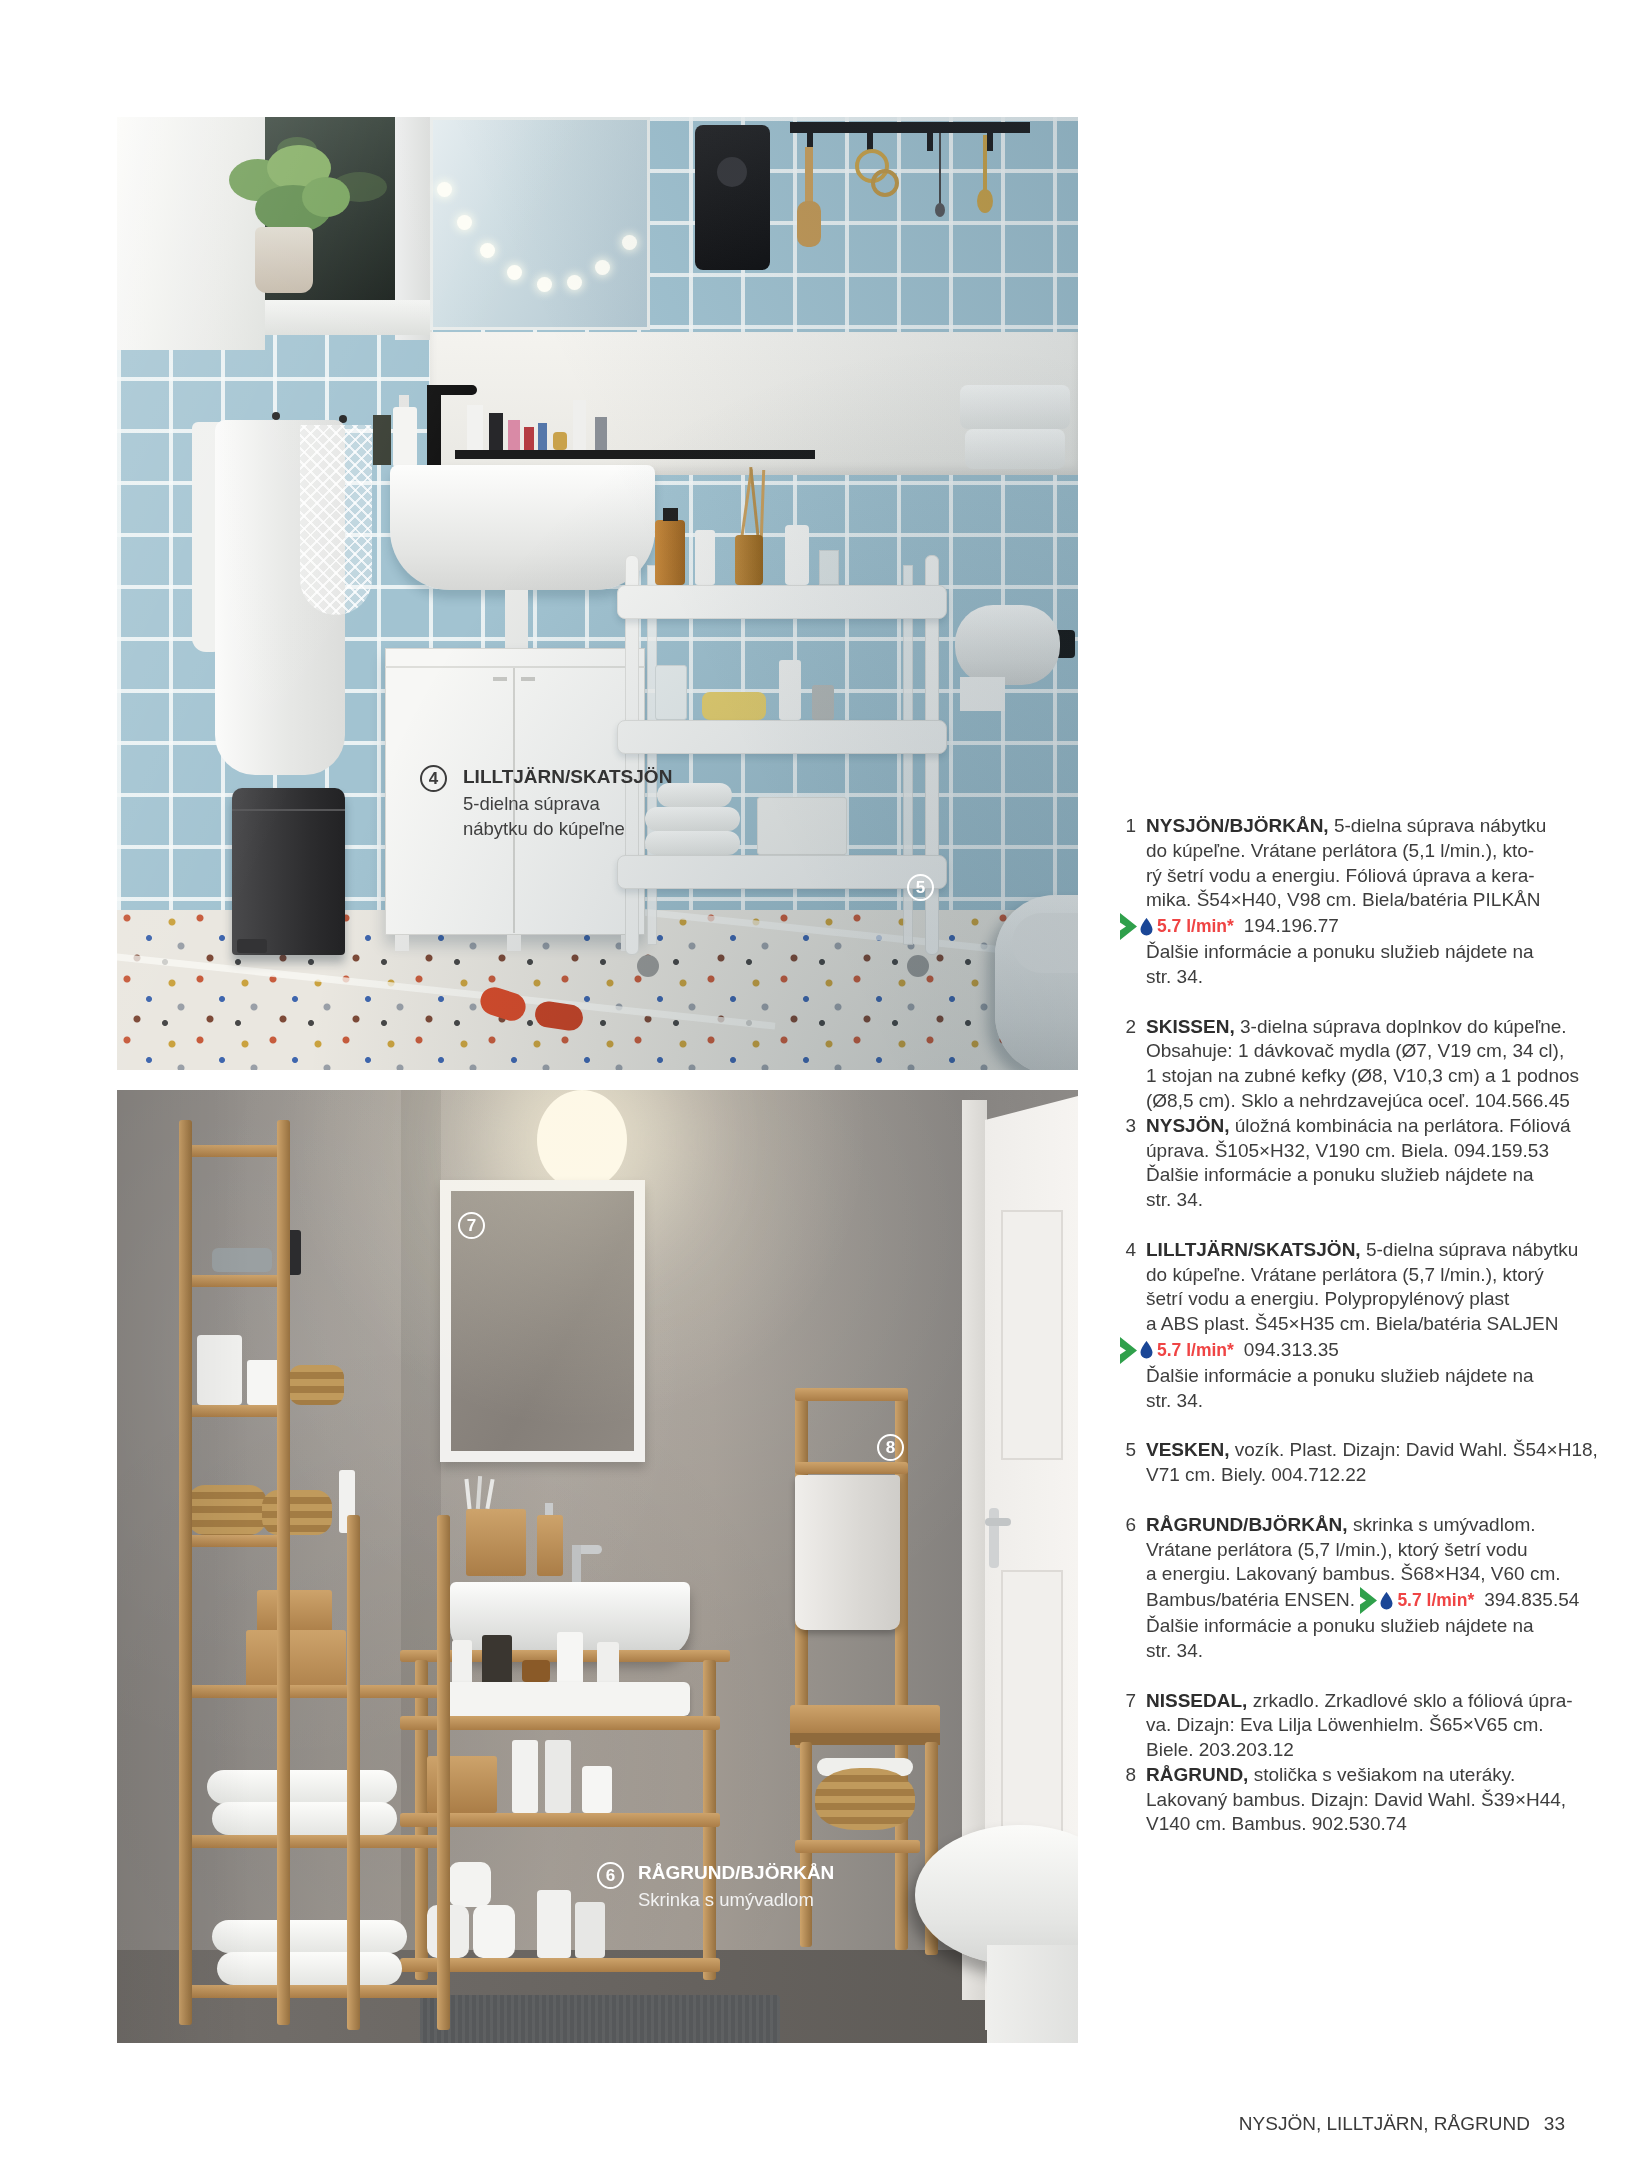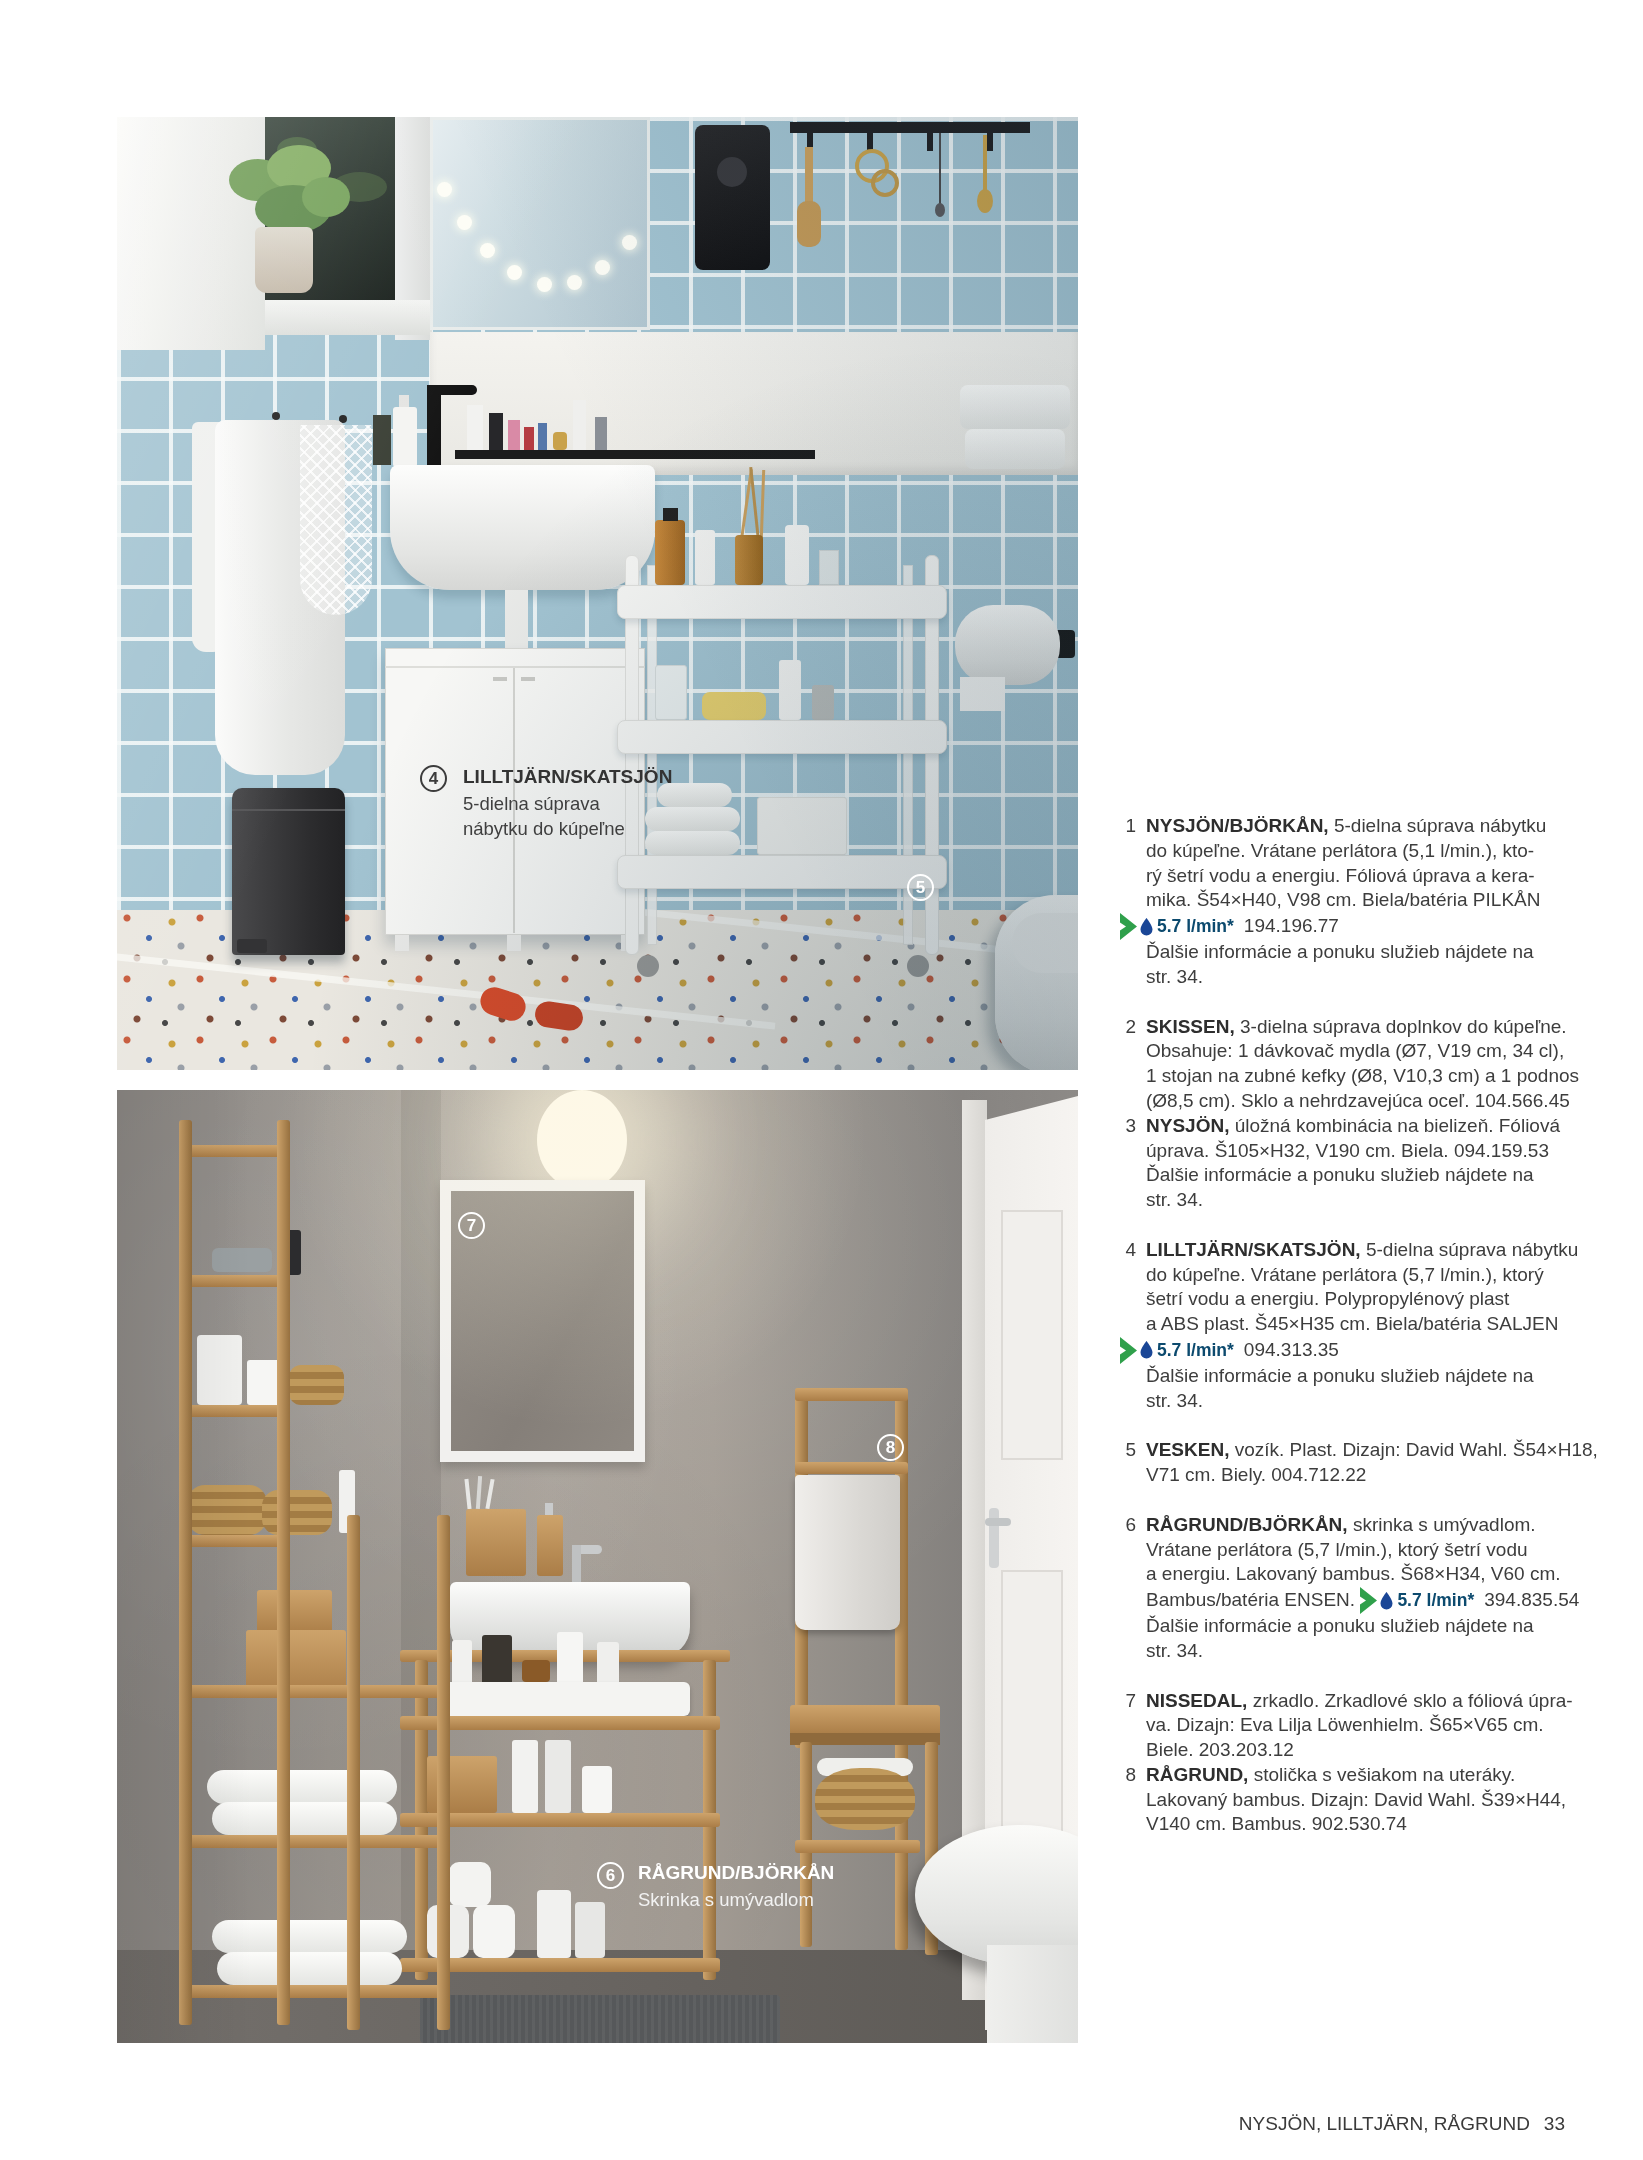--- a/index.html
+++ b/index.html
@@ -49,21 +49,21 @@
   .prodcol{position:absolute;left:1115px;top:814px;width:478px;font-size:19px;line-height:24.8px;color:#3d3d3d;}
   .prod{position:relative;padding-left:31px;margin-bottom:24.8px;}
   .prod.tight{margin-bottom:0;}
   .pnum{position:absolute;left:0;top:0;width:21px;text-align:right;}
   .ln{white-space:nowrap;}
   .pname{font-weight:700;color:#2e2e2e;}
   .wline{display:flex;align-items:center;}
   .wline.start{margin-left:-26px;}
   .wflag{display:inline-flex;margin-right:3px;}
   .wdrop{display:inline-flex;margin-right:4px;}
-  .wlabel{color:#0c4a6e;font-weight:700;font-size:17.5px;}
+  .wlabel{color:#ef4444;font-weight:700;font-size:17.5px;}
   .wart{margin-left:10px;}
   .note{position:relative;padding-left:31px;margin-bottom:24.8px;}
   .footer{position:absolute;top:2080px;right:78px;font-size:19px;color:#3a3a3a;white-space:nowrap;margin-top:33px;}
   .footer .pgnum{margin-left:14px;}
 </style>
 </head>
 <body>
 
 <div class="page">
 
@@ -350,21 +350,21 @@
     <div class="prod tight">
       <span class="pnum">2</span>
       <div class="ln"><b class="pname">SKISSEN,</b><span> 3-dielna súprava doplnkov do kúpeľne.</span></div>
       <div class="ln">Obsahuje: 1 dávkovač mydla (Ø7, V19 cm, 34 cl),</div>
       <div class="ln">1 stojan na zubné kefky (Ø8, V10,3 cm) a 1 podnos</div>
       <div class="ln">(Ø8,5 cm). Sklo a nehrdzavejúca oceľ. 104.566.45</div>
     </div>
 
     <div class="prod">
       <span class="pnum">3</span>
-      <div class="ln"><b class="pname">NYSJÖN,</b><span> úložná kombinácia na bielizeň. Fóliová</span></div>
+      <div class="ln"><b class="pname">NYSJÖN,</b><span> úložná kombinácia na perlátora. Fóliová</span></div>
       <div class="ln">úprava. Š105×H32, V190 cm. Biela. 094.159.53</div>
       <div class="ln">Ďalšie informácie a ponuku služieb nájdete na</div>
       <div class="ln">str. 34.</div>
     </div>
 
     <div class="prod">
       <span class="pnum">4</span>
       <div class="ln"><b class="pname">LILLTJÄRN/SKATSJÖN,</b><span> 5-dielna súprava nábytku</span></div>
       <div class="ln">do kúpeľne. Vrátane perlátora (5,7 l/min.), ktorý</div>
       <div class="ln">šetrí vodu a energiu. Polypropylénový plast</div>

